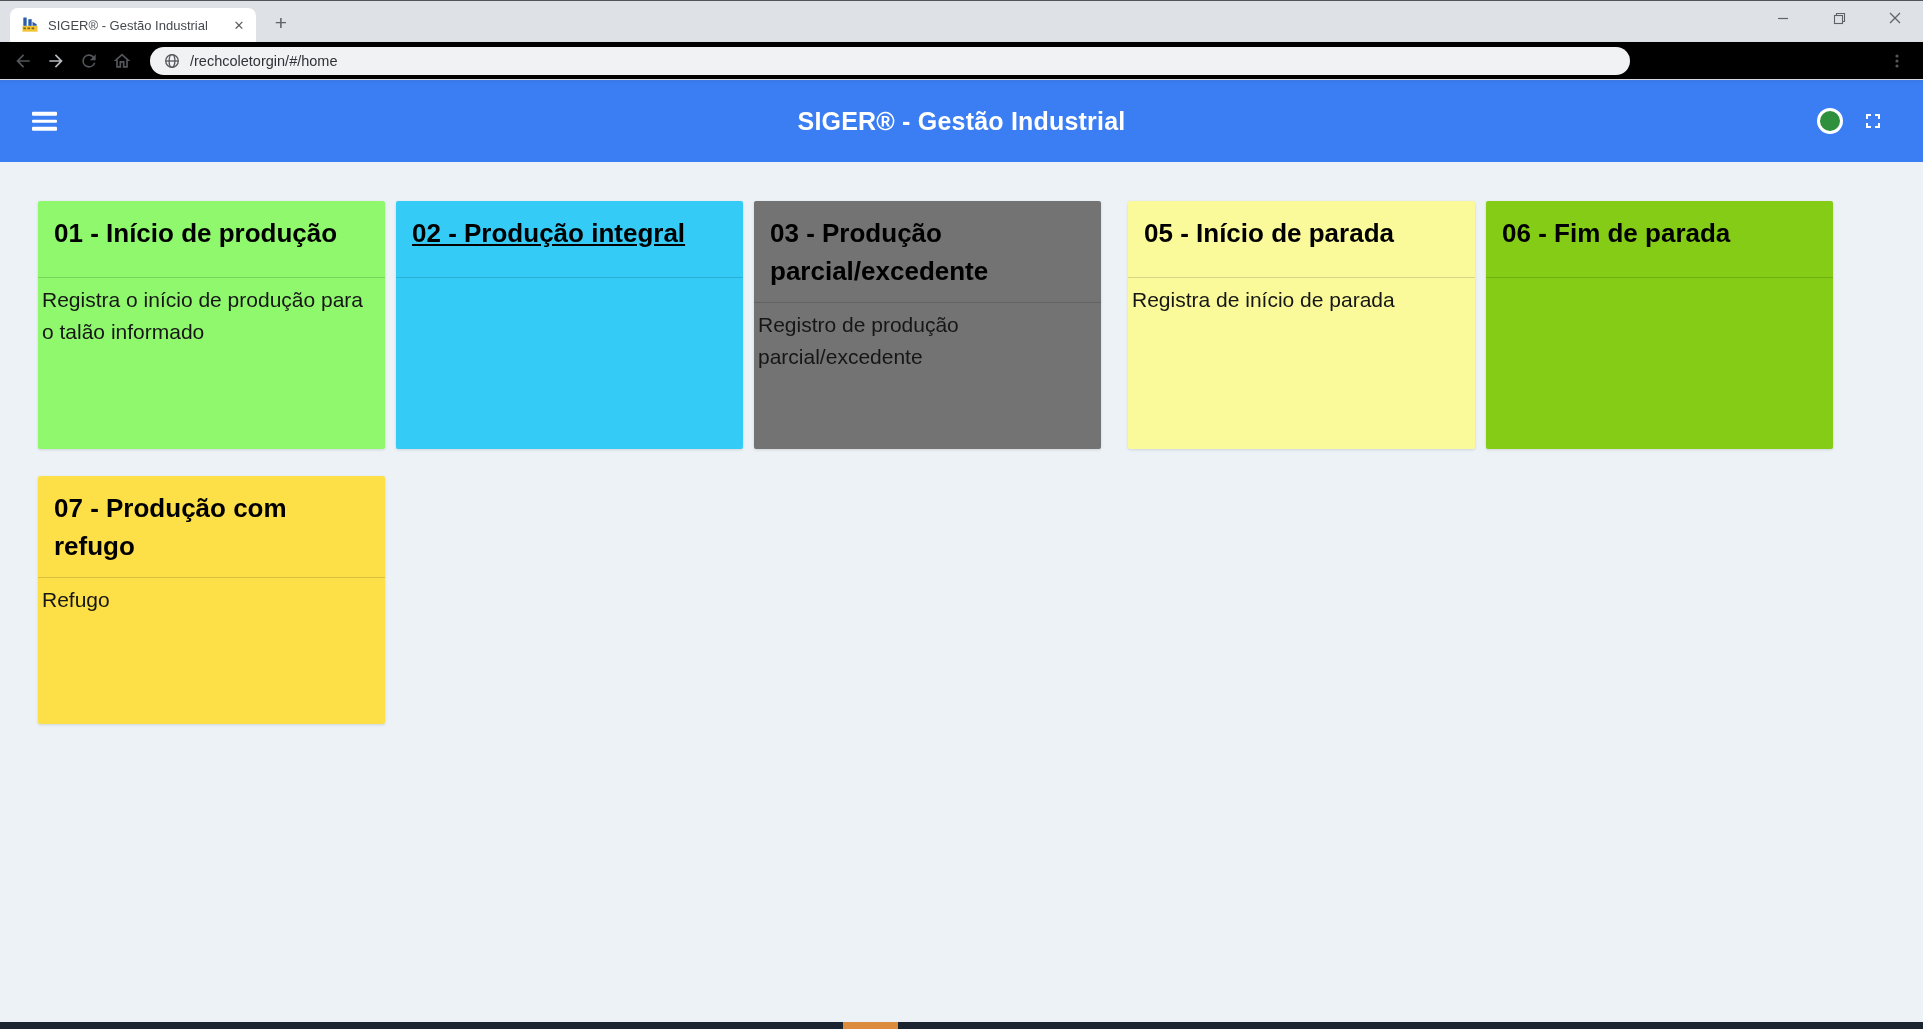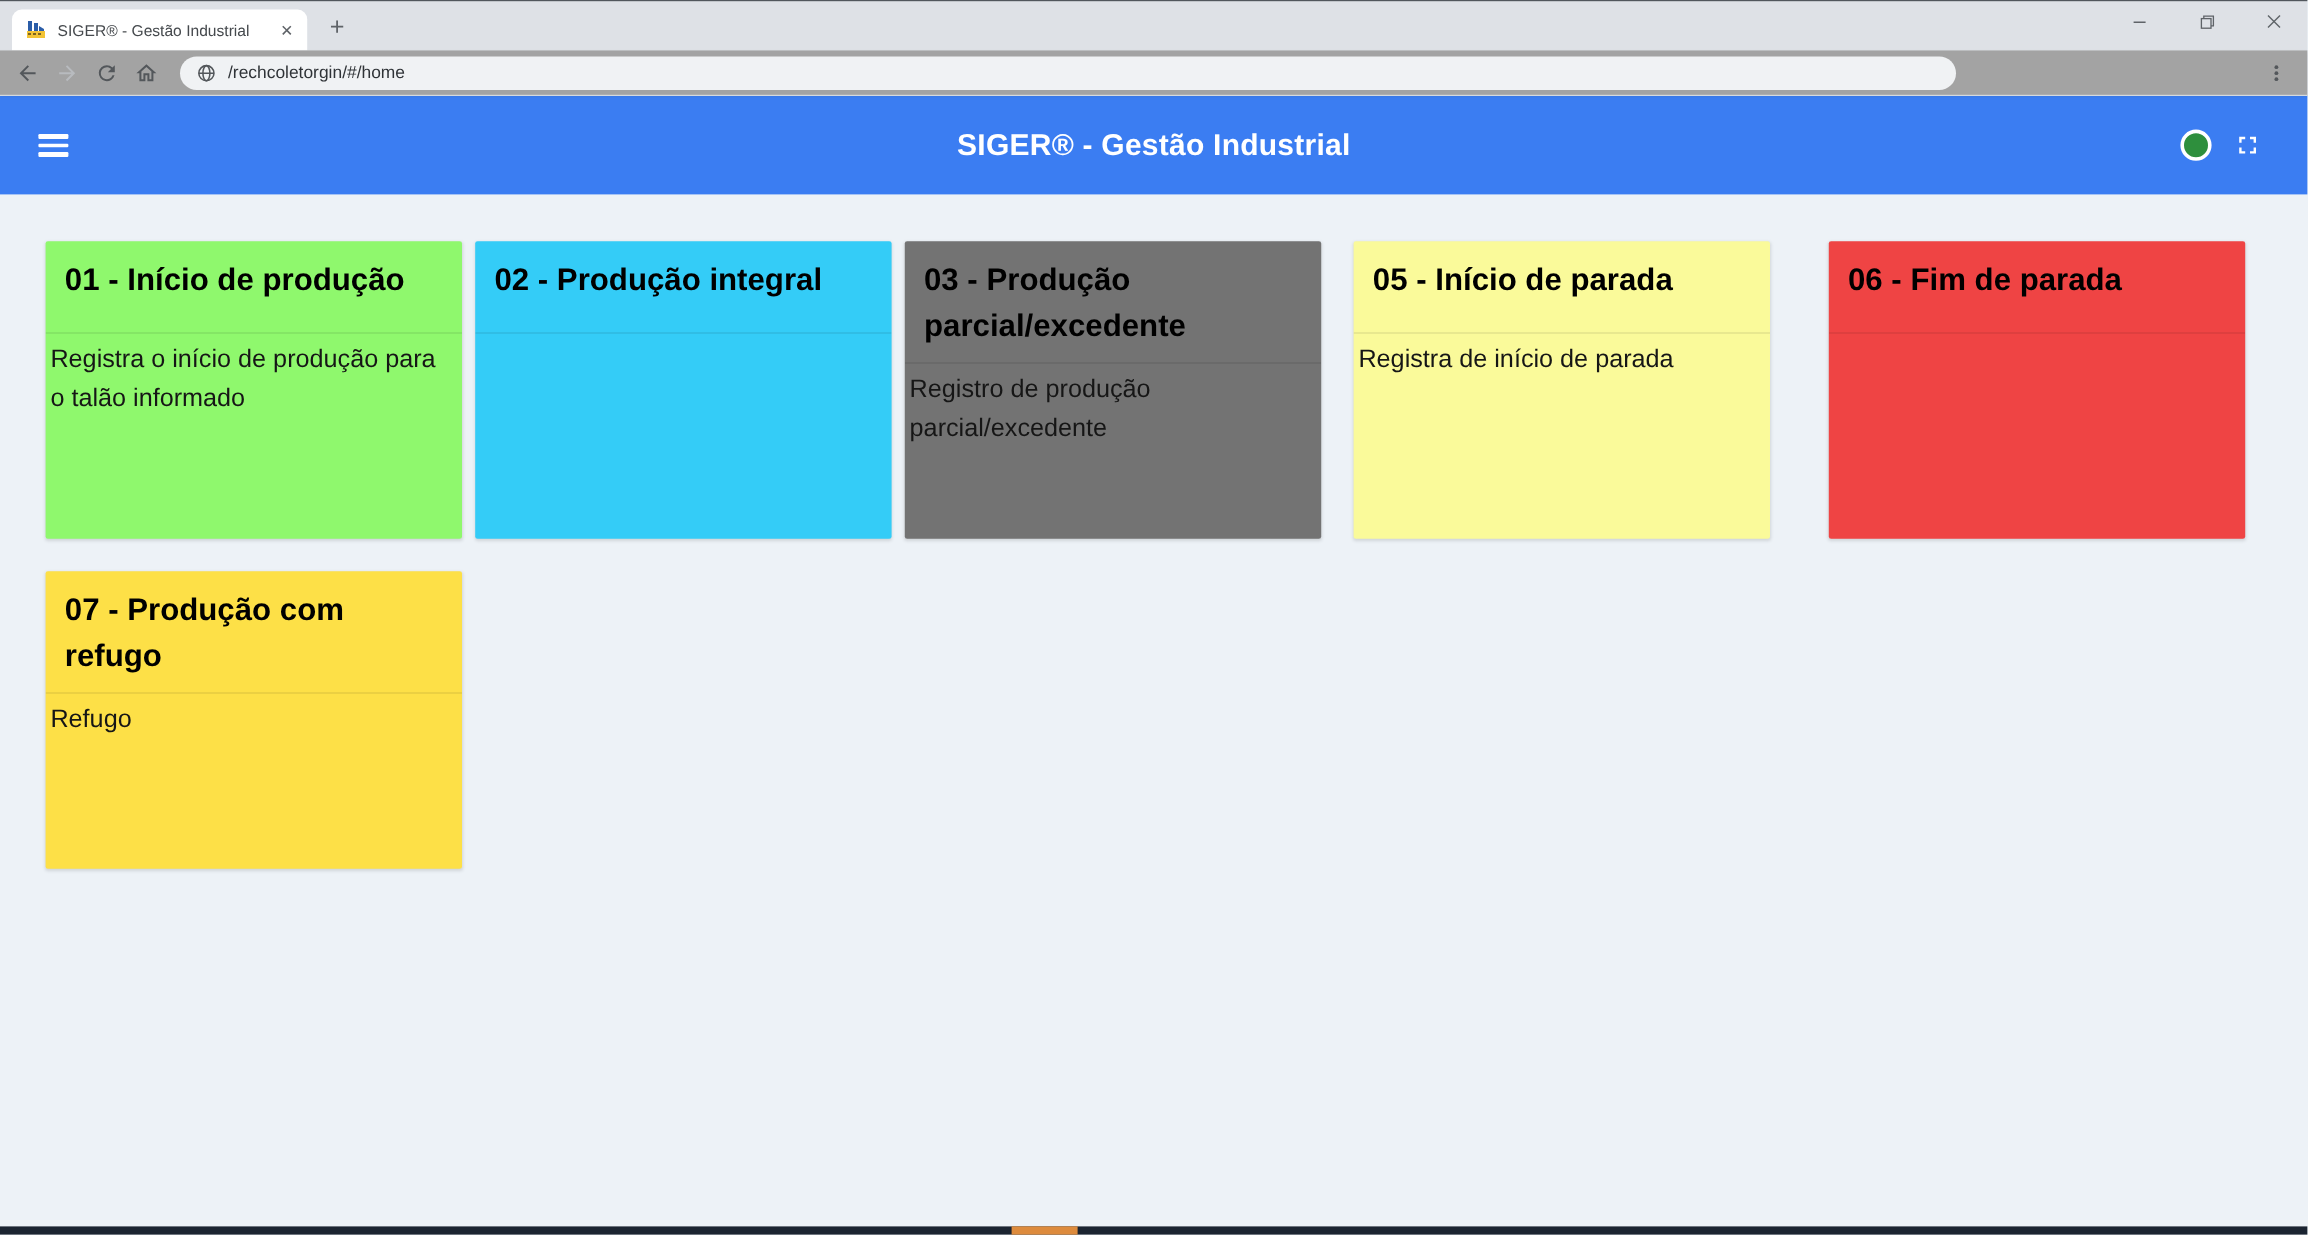--- a/index.html
+++ b/index.html
@@ -55,21 +55,21 @@
     height: 32px;
     display: flex;
   }
   .win-btn {
     width: 56px; height: 32px;
     display: flex; align-items: center; justify-content: center;
     color: #5F6368;
   }
   .toolbar {
     height: 38px;
-    background: #a3a3a3;
+    background: #000000;
     display: flex;
     align-items: center;
     padding: 0 14px 0 10px;
     border-bottom: 1px solid #D6DADE;
     position: relative;
     z-index: 2;
     box-shadow: 0 1px 3px rgba(60,64,67,0.12);
   }
   .nav-icon {
     width: 26px; height: 26px;
@@ -285,38 +285,38 @@
 </div>
 
 <div class="main" style="background: rgb(237, 242, 247);">
   <div class="cards-grid">
       <div class="card" style="background: rgb(143, 248, 109);">
     <div class="card-header">
       <div class="card-title">01 - Início de produção</div>
     </div>
     <div class="card-desc">Registra o início de produção para o talão informado</div>
   </div>
-      <div class="card" style="background: rgb(52, 204, 247);">
+      <div class="card" style="background: rgb(52, 204, 247); text-decoration: underline;">
     <div class="card-header">
       <div class="card-title">02 - Produção integral</div>
     </div>
   </div>
       <div class="card" style="background: #737373;">
     <div class="card-header">
       <div class="card-title">03 - Produção parcial/excedente</div>
     </div>
     <div class="card-desc">Registro de produção parcial/excedente</div>
   </div>
       <div class="card" style="background: rgb(250, 250, 154); margin-left: 16px;">
     <div class="card-header">
       <div class="card-title">05 - Início de parada</div>
     </div>
     <div class="card-desc">Registra de início de parada</div>
   </div>
-      <div class="card" style="background: #ef4444; margin-left: 38px;">
+      <div class="card" style="background: #84cc16;">
     <div class="card-header">
       <div class="card-title">06 - Fim de parada</div>
     </div>
   </div>
       <div class="card" style="background: #fde047;">
     <div class="card-header">
       <div class="card-title">07 - Produção com refugo</div>
     </div>
     <div class="card-desc">Refugo</div>
   </div>

